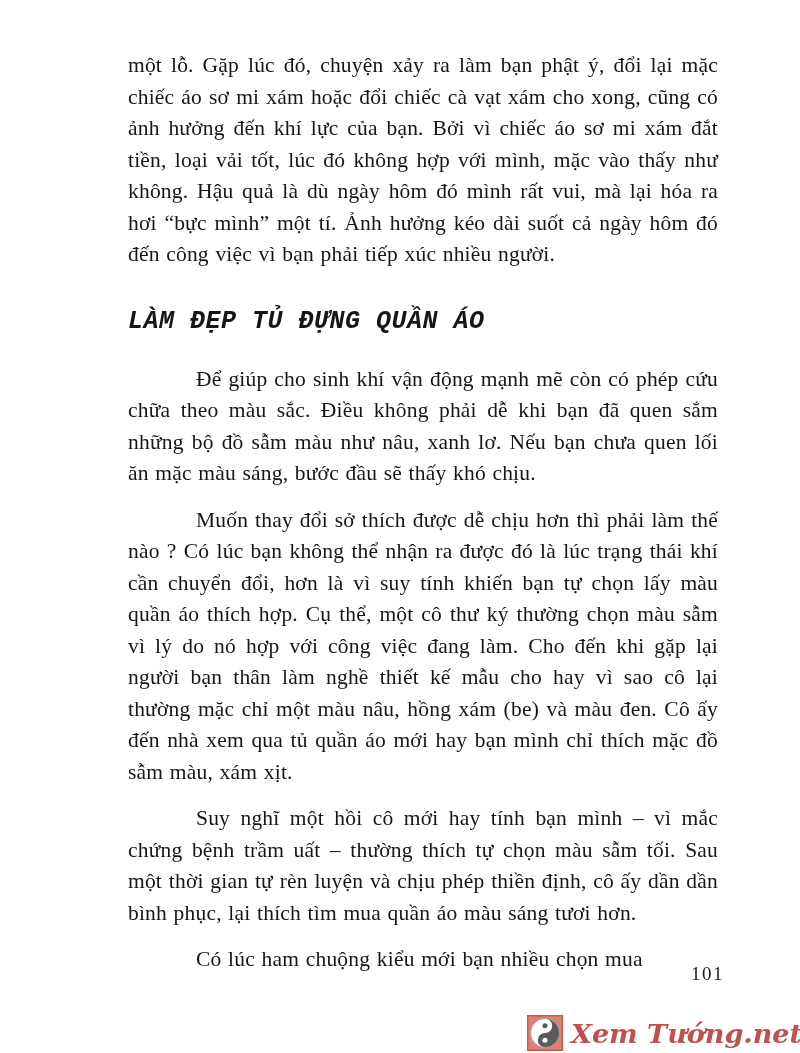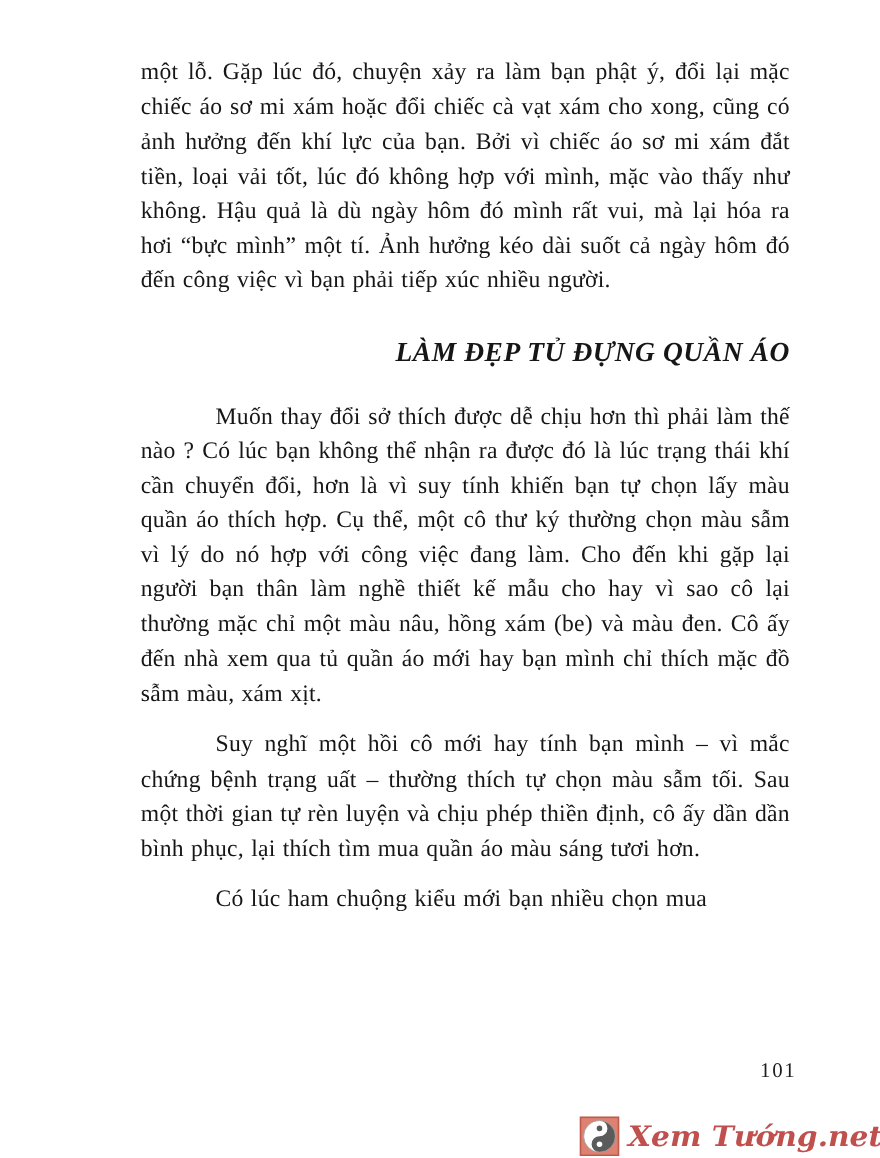--- a/index.html
+++ b/index.html
@@ -37,24 +37,25 @@
     text-indent: 0;
     margin-bottom: 34px;
   }
   .para.last {
     margin-top: 10px;
   }
   .heading {
     font-size: 25px;
     font-weight: bold;
     font-style: italic;
-    text-align: right;
+    text-align: left;
     letter-spacing: 0.5px;
     margin: 0 0 28px 0;
     padding-top: 2px;
+    font-family: Liberation Mono, monospace;
   }
   .page-number {
     position: absolute;
     top: 963px;
     right: 88px;
     font-size: 19px;
     letter-spacing: 1.5px;
     color: #1d1d1d;
   }
   .watermark {
@@ -81,22 +82,23 @@
   }
 </style>
 </head>
 <body>
 
 <div class="page">
 
   <div class="text-block">
     <p class="para continuation">một lỗ. Gặp lúc đó, chuyện xảy ra làm bạn phật ý, đổi lại mặc chiếc áo sơ mi xám hoặc đổi chiếc cà vạt xám cho xong, cũng có ảnh hưởng đến khí lực của bạn. Bởi vì chiếc áo sơ mi xám đắt tiền, loại vải tốt, lúc đó không hợp với mình, mặc vào thấy như không. Hậu quả là dù ngày hôm đó mình rất vui, mà lại hóa ra hơi “bực mình” một tí. Ảnh hưởng kéo dài suốt cả ngày hôm đó đến công việc vì bạn phải tiếp xúc nhiều người.</p>
     <h1 class="heading">LÀM ĐẸP TỦ ĐỰNG QUẦN ÁO</h1>
+    <p class="para">Để giúp cho sinh khí vận động mạnh mẽ còn có phép cứu chữa theo màu sắc. Điều không phải dễ khi bạn đã quen sắm những bộ đồ sẫm màu như nâu, xanh lơ. Nếu bạn chưa quen lối ăn mặc màu sáng, bước đầu sẽ thấy khó chịu.</p>
     <p class="para">Muốn thay đổi sở thích được dễ chịu hơn thì phải làm thế nào ? Có lúc bạn không thể nhận ra được đó là lúc trạng thái khí cần chuyển đổi, hơn là vì suy tính khiến bạn tự chọn lấy màu quần áo thích hợp. Cụ thể, một cô thư ký thường chọn màu sẫm vì lý do nó hợp với công việc đang làm. Cho đến khi gặp lại người bạn thân làm nghề thiết kế mẫu cho hay vì sao cô lại thường mặc chỉ một màu nâu, hồng xám (be) và màu đen. Cô ấy đến nhà xem qua tủ quần áo mới hay bạn mình chỉ thích mặc đồ sẫm màu, xám xịt.</p>
-    <p class="para">Suy nghĩ một hồi cô mới hay tính bạn mình – vì mắc chứng bệnh trạng uất – thường thích tự chọn màu sẫm tối. Sau một thời gian tự rèn luyện và chịu phép thiền định, cô ấy dần dần bình phục, lại thích tìm mua quần áo màu sáng tươi hơn.</p>
+    <p class="para">Suy nghĩ một hồi cô mới hay tính bạn mình – vì mắc chứng bệnh trầm uất – thường thích tự chọn màu sẫm tối. Sau một thời gian tự rèn luyện và chịu phép thiền định, cô ấy dần dần bình phục, lại thích tìm mua quần áo màu sáng tươi hơn.</p>
     <p class="para last">Có lúc ham chuộng kiểu mới bạn nhiều chọn  mua</p>
   </div>
 
   <div class="page-number">101</div>
 
   <div class="watermark">
     <span class="wm-icon">
       <svg viewBox="0 0 100 100" width="36" height="36" aria-hidden="true">
         <rect x="1" y="1" width="98" height="98" fill="#dd8273" stroke="#c05a48" stroke-width="6"></rect>
         <circle cx="50" cy="50" r="40" fill="#ffffff"></circle>

